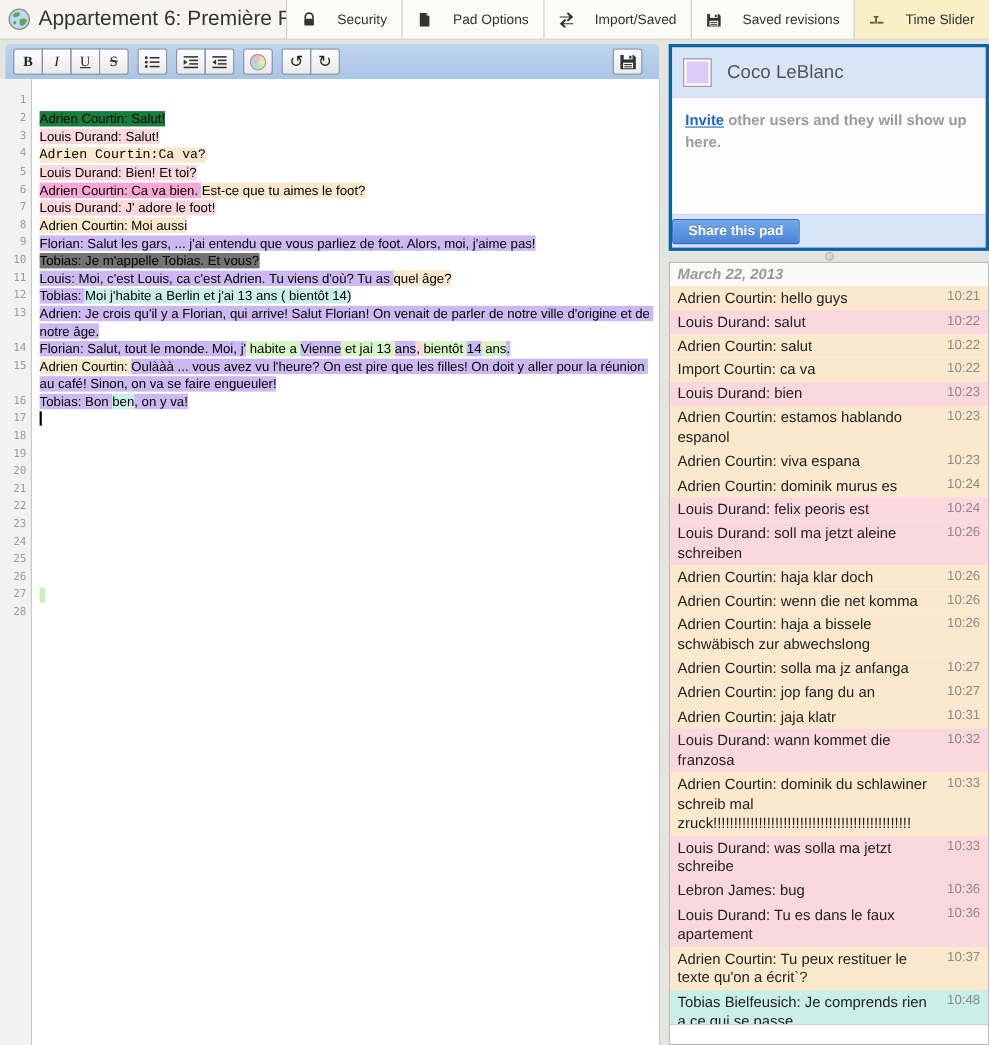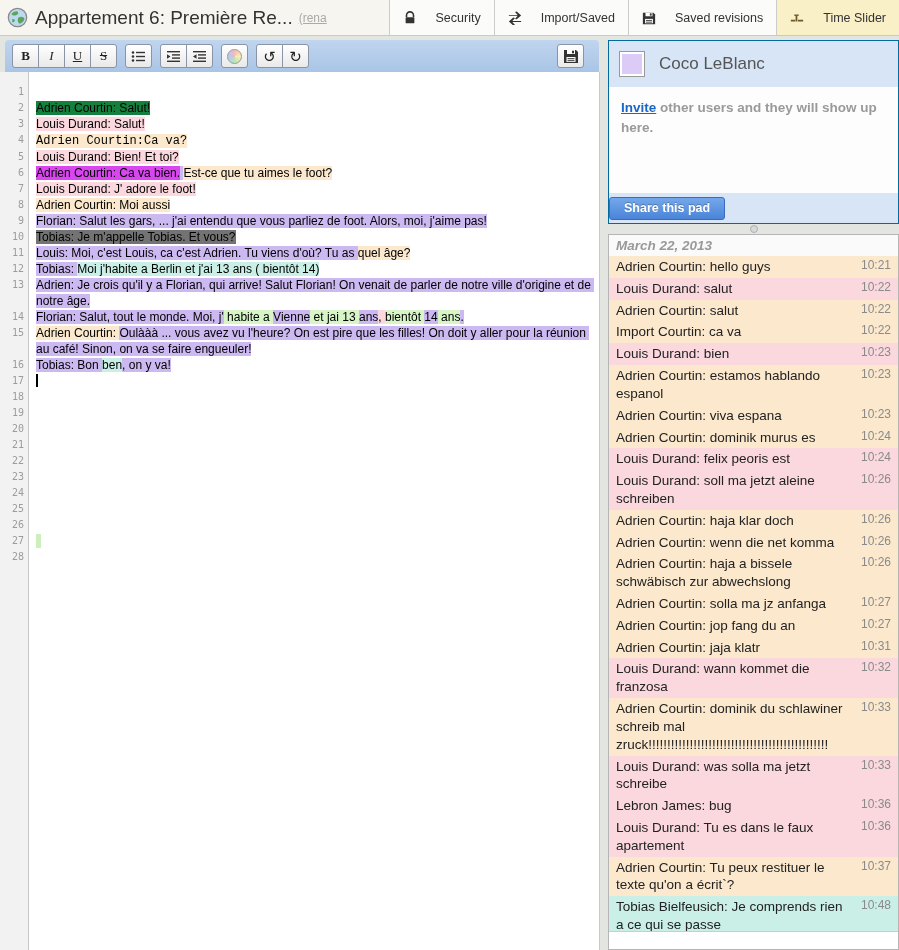--- a/index.html
+++ b/index.html
@@ -48,21 +48,21 @@
     border-right:1px solid #c6c6c6; }
   .line { display:flex; position:relative; }
   .ln { width:29px; flex:none; text-align:right; padding-right:5px; color:#9c9c9c;
     font-size:10px; line-height:16px; font-family:"DejaVu Sans Mono", monospace; }
   .lc { flex:1; margin-left:7px; max-width:556px; min-height:16px; line-height:16px;
     font-size:12px; color:#000; white-space:pre-wrap; word-wrap:break-word; }
   .caret { display:inline-block; width:1.5px; height:13px; background:#000; vertical-align:-2px; }
   .remote-caret { display:inline-block; width:5px; height:14px; background:#cdeebd; vertical-align:-3px; }
 
   
-  .user-panel { border:1px solid #0369a1; background:#d946ef; }
+  .user-panel { border:3px solid #0369a1; background:#d946ef; }
   .user-head { height:46px; background:#d7e5f6; display:flex; align-items:center; padding:0 10px; }
   .swatch { width:26px; height:26px; background:#dccaf7; border:1px solid #999;
     box-shadow:inset 0 0 0 2px #fff; flex:none; cursor:pointer; }
   .user-name { font-size:17px; color:#555; margin-left:14px; }
   .user-body { min-height:106px; background:#fdfdfd; padding:11px 12px; font-weight:bold;
     font-size:13.5px; color:#9a9a9a; line-height:1.5; }
   .invite-link { color:#1a66c8; text-decoration:underline; cursor:pointer; }
   .user-foot { height:30px; background:#d7e5f6; display:flex; align-items:center; justify-content:flex-start; }
   .share-btn { padding:3px 14px 4px; background:linear-gradient(#74a8ec,#4b84d8);
     border:1px solid #3a6cbe; border-radius:3px; color:#fff; font-weight:bold; font-size:12.5px;
@@ -98,20 +98,27 @@
   <div class="menu">
     <div class="menu-btn">
       <svg viewBox="0 0 16 16">
           <path d="M4 7V5a4 4 0 018 0v2" fill="none" stroke="#333" stroke-width="1.8"></path>
           <rect x="3" y="7" width="10" height="7" rx="1" fill="#333"></rect>
         </svg>
       <span>Security</span>
     </div>
     <div class="menu-btn">
       <svg viewBox="0 0 16 16">
+          <path d="M3 1h7l3 3v11H3z" fill="#333"></path>
+          <path d="M10 1v3h3" fill="#fff" opacity=".6"></path>
+        </svg>
+      <span>Pad Options</span>
+    </div>
+    <div class="menu-btn">
+      <svg viewBox="0 0 16 16">
           <path d="M1 5h10l-3-3.5L10 1l5 4.5-5 4.5-2-0.5 3-3.5H1z" fill="#333" transform="translate(0,-0.5)"></path>
           <path d="M15 11H5l3-3.5L6 7l-5 4.5L6 16l2-0.5-3-3.5h10z" fill="#333" transform="translate(0,0.5)"></path>
         </svg>
       <span>Import/Saved</span>
     </div>
     <div class="menu-btn">
       <svg viewBox="0 0 16 16">
           <path d="M1 2h12l2 2v11H1z" fill="#333"></path>
           <rect x="4" y="2" width="8" height="4" fill="#fff"></rect>
           <rect x="9" y="2.7" width="2" height="2.6" fill="#333"></rect>
@@ -228,21 +235,21 @@
           <div class="line">
             <div class="ln">4</div>
             <div class="lc"><span style="background: rgb(251, 232, 205); font-family: Liberation Mono, monospace;">Adrien Courtin:Ca va?</span></div>
           </div>
           <div class="line">
             <div class="ln">5</div>
             <div class="lc"><span style="background: rgb(251, 216, 221);">Louis Durand: Bien! Et toi?</span></div>
           </div>
           <div class="line">
             <div class="ln">6</div>
-            <div class="lc"><span style="background: #d946ef;">Adrien Courtin: Ca va bien.</span><span style="background: rgb(205, 185, 241);"> </span><span style="background: rgb(251, 232, 205);">Est-ce que tu aimes le foot?</span></div>
+            <div class="lc"><span style="background: #f9a8d4;">Adrien Courtin: Ca va bien.</span><span style="background: rgb(205, 185, 241);"> </span><span style="background: rgb(251, 232, 205);">Est-ce que tu aimes le foot?</span></div>
           </div>
           <div class="line">
             <div class="ln">7</div>
             <div class="lc"><span style="background: rgb(251, 216, 221);">Louis Durand: J' adore le foot!</span></div>
           </div>
           <div class="line">
             <div class="ln">8</div>
             <div class="lc"><span style="background: rgb(251, 232, 205);">Adrien Courtin: Moi aussi</span></div>
           </div>
           <div class="line">

